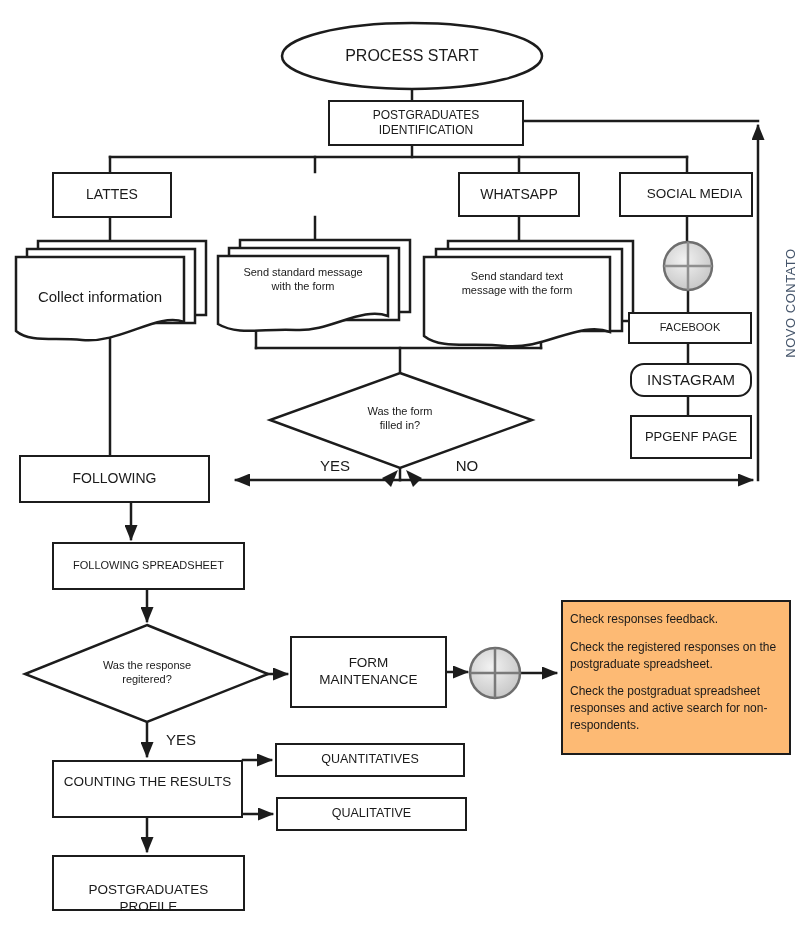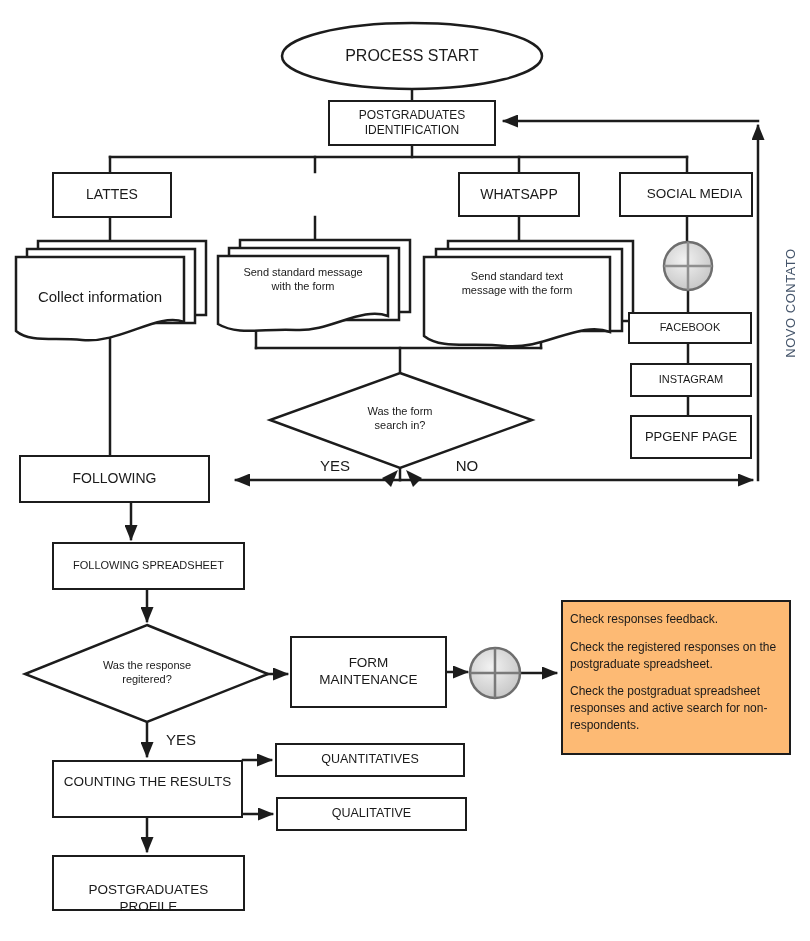--- a/index.html
+++ b/index.html
@@ -102,21 +102,21 @@
     </g>
     <g>
       <circle cx="495" cy="673" r="25" fill="url(#gcirc)" stroke="#6e6e6e" stroke-width="2.5"></circle>
       <path d="M470 673 H520 M495 648 V698" stroke="#7a7a7a" stroke-width="2.5" fill="none"></path>
     </g>
   </svg>
 
   <div class="lbl" style="left:312px;top:38px;width:200px;height:36px;font-size:16px;">
     <span>PROCESS START</span>
   </div>
-  <div class="box" style="left:328px;top:100px;width:168px;height:46px;font-size:12px;">
+  <div class="box" style="left:328px;top:100px;width:196px;height:46px;font-size:12px;">
     <span style="width:130px;">POSTGRADUATES IDENTIFICATION</span>
   </div>
 
   <div class="box" style="left:52px;top:172px;width:120px;height:46px;font-size:14px;">
     <span>LATTES</span>
   </div>
   <div class="box" style="left:458px;top:172px;width:122px;height:45px;font-size:14px;">
     <span>WHATSAPP</span>
   </div>
   <div class="box" style="left:619px;top:172px;width:134px;height:45px;font-size:13.5px;padding-left:17px;">
@@ -129,29 +129,29 @@
   <div class="lbl" style="left:228px;top:262px;width:150px;height:36px;font-size:11px;">
     <span style="width:130px;">Send standard message with the form</span>
   </div>
   <div class="lbl" style="left:436px;top:266px;width:162px;height:36px;font-size:11px;">
     <span style="width:140px;">Send standard text message with the form</span>
   </div>
 
   <div class="box" style="left:628px;top:312px;width:124px;height:32px;font-size:11px;">
     <span>FACEBOOK</span>
   </div>
-  <div class="box" style="left:630px;top:363px;width:122px;height:34px;font-size:11px;">
+  <div class="box" style="left:630px;top:363px;width:122px;height:34px;font-size:15px;border-radius:14px;">
     <span>INSTAGRAM</span>
   </div>
   <div class="box" style="left:630px;top:415px;width:122px;height:44px;font-size:13px;">
     <span>PPGENF PAGE</span>
   </div>
 
   <div class="lbl" style="left:338px;top:399px;width:124px;height:40px;font-size:11px;">
-    <span style="width:90px;">Was the form search in?</span>
+    <span style="width:90px;">Was the form filled in?</span>
   </div>
   <div class="lbl" style="left:310px;top:456px;width:50px;height:20px;font-size:15px;">
     <span>YES</span>
   </div>
   <div class="lbl" style="left:445px;top:456px;width:44px;height:20px;font-size:15px;">
     <span>NO</span>
   </div>
 
   <div class="lbl vert" style="left:721px;top:294px;width:140px;height:18px;font-size:13px;color:#44546a;">
     <span>NOVO CONTATO</span>

